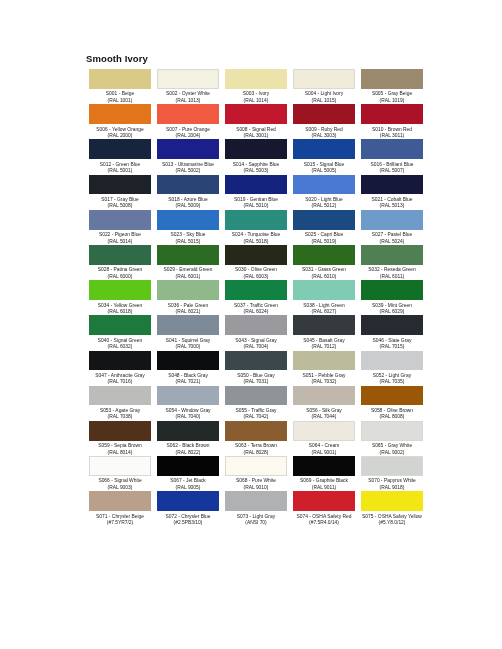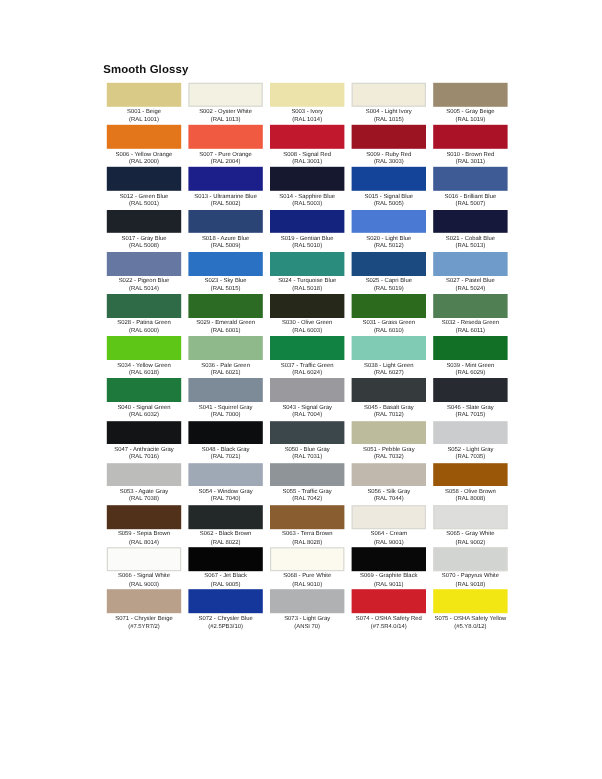--- a/index.html
+++ b/index.html
@@ -74,21 +74,21 @@
     display: flex;
     width: 340px;
     height: 35.2px;
   }
 </style>
 </head>
 <body>
 
 <div id="sheet">
 
-  <div id="page-title">Smooth Glossy</div>
+  <div id="page-title">Smooth Ivory</div>
 
   <div id="swatch-grid">
       <div class="grid-row">
         <div class="swatch-cell">
           <div class="swatch-chip" style="background: rgb(217, 203, 135);"></div>
           <div class="swatch-caption"><span>S001 - Beige</span><span class="swatch-code">(RAL 1001)</span></div>
         </div>
         <div class="swatch-cell">
           <div class="swatch-chip bordered" style="background: rgb(243, 241, 226);"></div>
           <div class="swatch-caption"><span>S002 - Oyster White</span><span class="swatch-code">(RAL 1013)</span></div>

